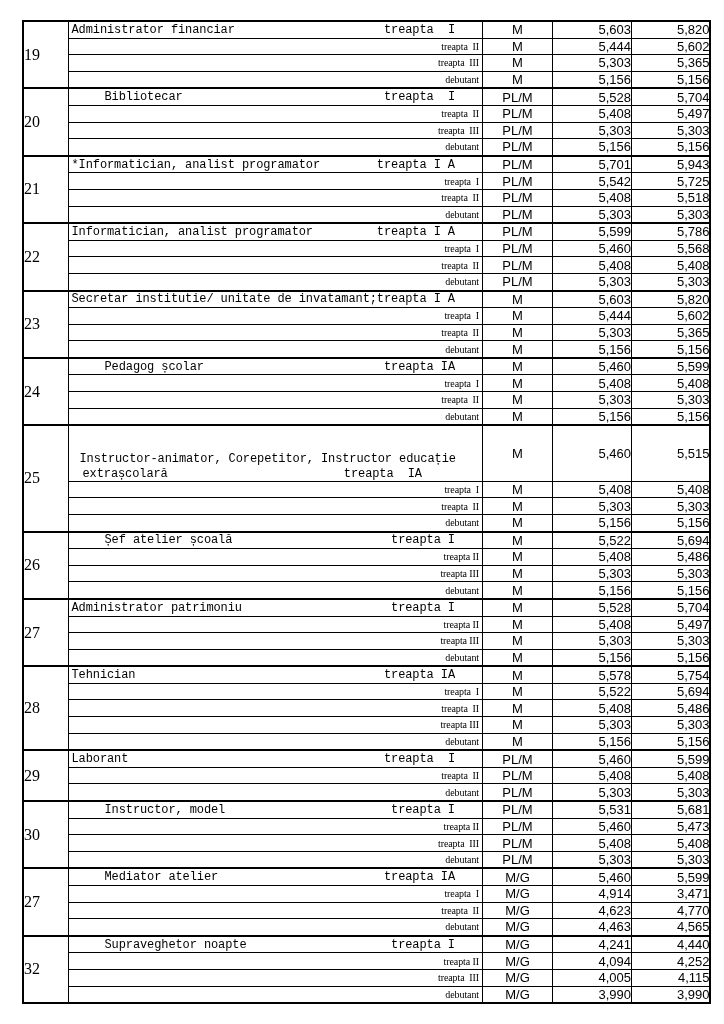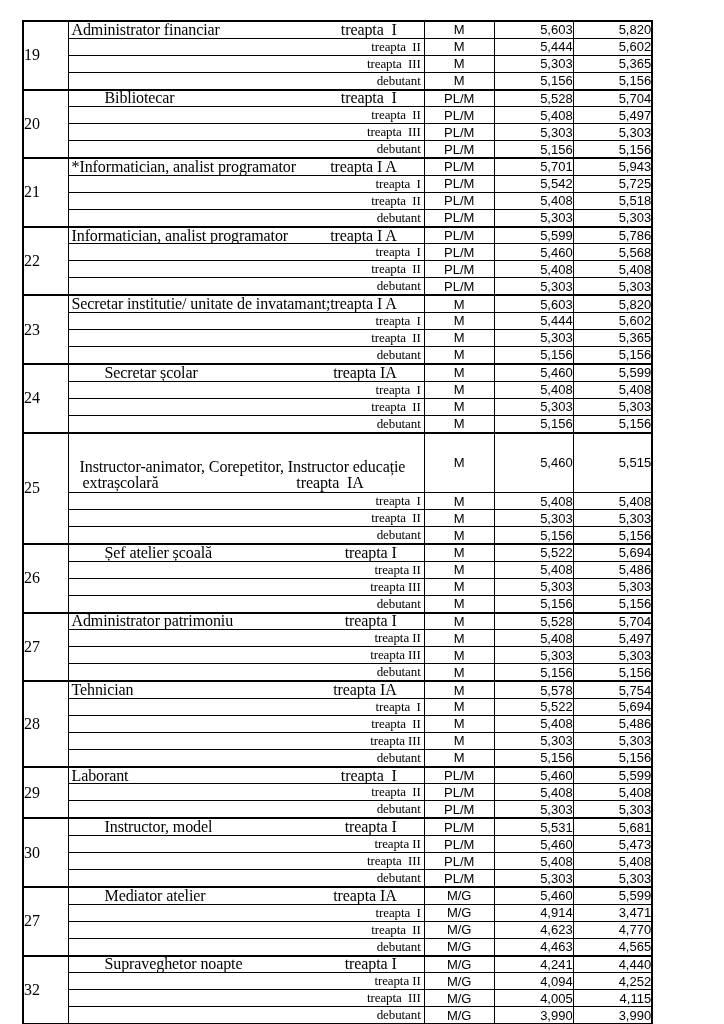--- a/index.html
+++ b/index.html
@@ -23,31 +23,31 @@
     padding:0;
     vertical-align:middle;
     overflow:hidden;
   }
   tr.group-start td{border-top:2px solid #000;}
   td.num{
     text-align:left;
     font-family:Liberation Serif, serif;
     font-size:16px;
   }
-  td.jobcell{font-size:16px;letter-spacing:-0.1px;}
+  td.jobcell{font-size:12px;letter-spacing:-0.1px;font-family:Liberation Mono, monospace;}
   .cellflex{
     display:flex;justify-content:space-between;align-items:center;
     width:100%;line-height:14px;
   }
   .job-title{padding-left:3px;white-space:pre;}
   .job-title.indent{padding-left:36px;}
   .treapta{white-space:pre;}
   .first-treapta{padding-right:27px;}
   .wide-gap{padding-right:60px;}
-  td.treapta-cell{text-align:right;font-size:13px;letter-spacing:-0.1px;}
+  td.treapta-cell{text-align:right;font-size:10px;letter-spacing:-0.1px;}
   td.treapta-cell .treapta{padding-right:3px;}
   td.edu{
     text-align:center;
     font-family:"Liberation Sans","DejaVu Sans",sans-serif;
     font-size:13px;
   }
   td.val{
     text-align:right;
     font-family:"Liberation Sans","DejaVu Sans",sans-serif;
     font-size:13px;
@@ -217,21 +217,21 @@
         <tr class="row">
           <td class="treapta-cell"><span class="treapta">debutant</span></td>
           <td class="edu">M</td>
           <td class="val">5,156</td>
           <td class="val">5,156</td>
         </tr>
         <tr class="row group-start">
           <td class="num" rowspan="4">24</td>
           <td class="jobcell">
             <div class="cellflex">
-              <span class="job-title indent">Secretar școlar</span>
+              <span class="job-title indent">Pedagog școlar</span>
               <span class="treapta first-treapta">treapta IA</span>
             </div>
           </td>
           <td class="edu">M</td>
           <td class="val">5,460</td>
           <td class="val">5,599</td>
         </tr>
         <tr class="row">
           <td class="treapta-cell"><span class="treapta">treapta  I</span></td>
           <td class="edu">M</td>

